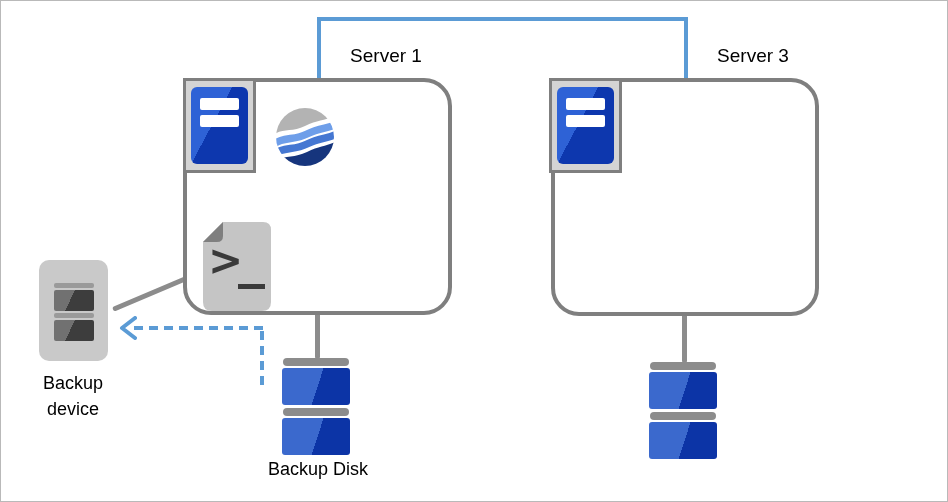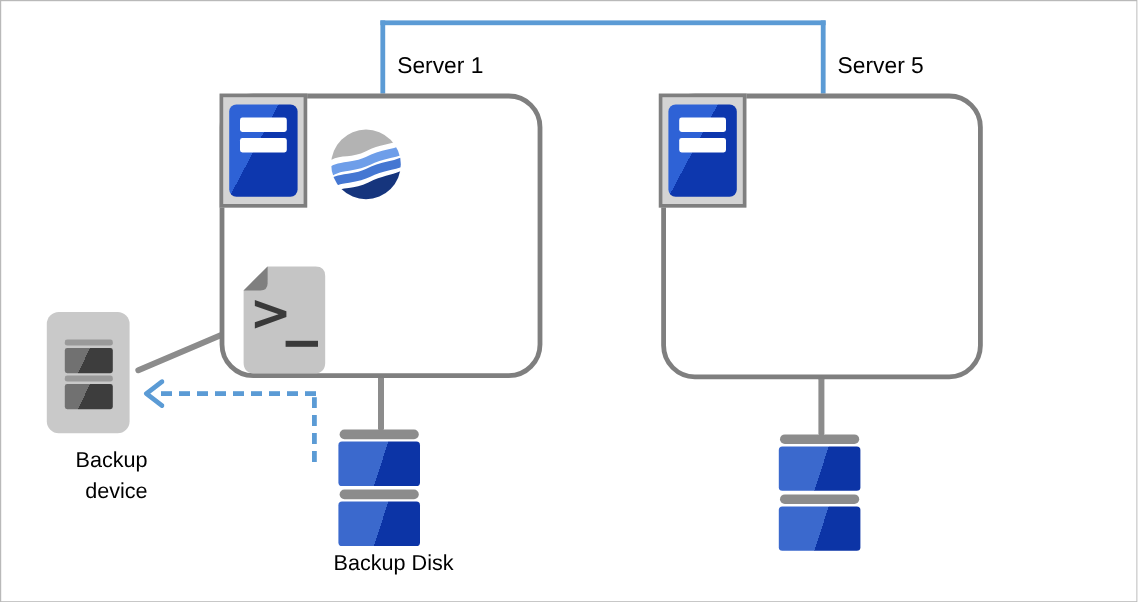--- a/index.html
+++ b/index.html
@@ -32,22 +32,22 @@
   .tower{
     width:57px;height:77px;border-radius:6px;
     background:linear-gradient(118deg,var(--server-blue-light) 42%,var(--server-blue-dark) 42%);
     display:flex;flex-direction:column;align-items:center;
   }
   .tower .bar{width:39px;height:12px;background:#fff;border-radius:2px;}
   .tower .bar.b1{margin-top:11px;}
   .tower .bar.b2{margin-top:5px;}
   
   .lbl{white-space:pre-line;}
-  .lbl.center{text-align:right;}
-  .server-lbl{font-size:19px;text-align:left;}
+  .lbl.center{text-align:center;}
+  .server-lbl{font-size:19px;text-align:center;}
   .body-lbl{font-size:18px;}
   
   .backup-body{
     background:var(--backup-body-gray);border-radius:10px;
     display:flex;flex-direction:column;align-items:center;z-index:2;
   }
   .backup-bar{width:40px;height:5px;background:var(--backup-bar-gray);border-radius:2px;}
   .backup-slot{
     width:40px;height:21px;border-radius:2px;
     background:linear-gradient(115deg,var(--backup-slot-light) 42%,var(--backup-slot-dark) 42%);
@@ -67,21 +67,21 @@
 </head>
 <body>
 
 <div class="canvas">
 
   <div class="abs line-blue" style="left:316px;top:16px;width:371px;height:4px"></div>
   <div class="abs line-blue" style="left:316px;top:16px;width:4px;height:61px"></div>
   <div class="abs line-blue" style="left:683px;top:16px;width:4px;height:61px"></div>
 
   <div class="abs lbl server-lbl" style="left:330px;top:44px;width:110px">Server 1</div>
-  <div class="abs lbl server-lbl" style="left:697px;top:44px;width:110px">Server 5</div>
+  <div class="abs lbl server-lbl" style="left:697px;top:44px;width:110px">Server 3</div>
 
   <div class="abs line-gray" style="left:314px;top:312px;width:5px;height:46px"></div>
   <div class="abs line-gray" style="left:681px;top:313px;width:5px;height:49px"></div>
 
   <div class="abs diag-line z1" style="left:112px;top:306px;width:80px;height:5px"></div>
 
   <div class="abs dash-h" style="left:133px;top:325px;width:130px;height:4px"></div>
   <div class="abs dash-v" style="left:259px;top:330px;width:4px;height:58px"></div>
   <svg class="abs" style="left:118px;top:315px" width="18" height="24" viewBox="0 0 18 24">
     <path d="M16,2 L3,12 L16,22" fill="none" style="stroke:var(--accent-blue)" stroke-width="4" stroke-linecap="round" stroke-linejoin="round"></path>

